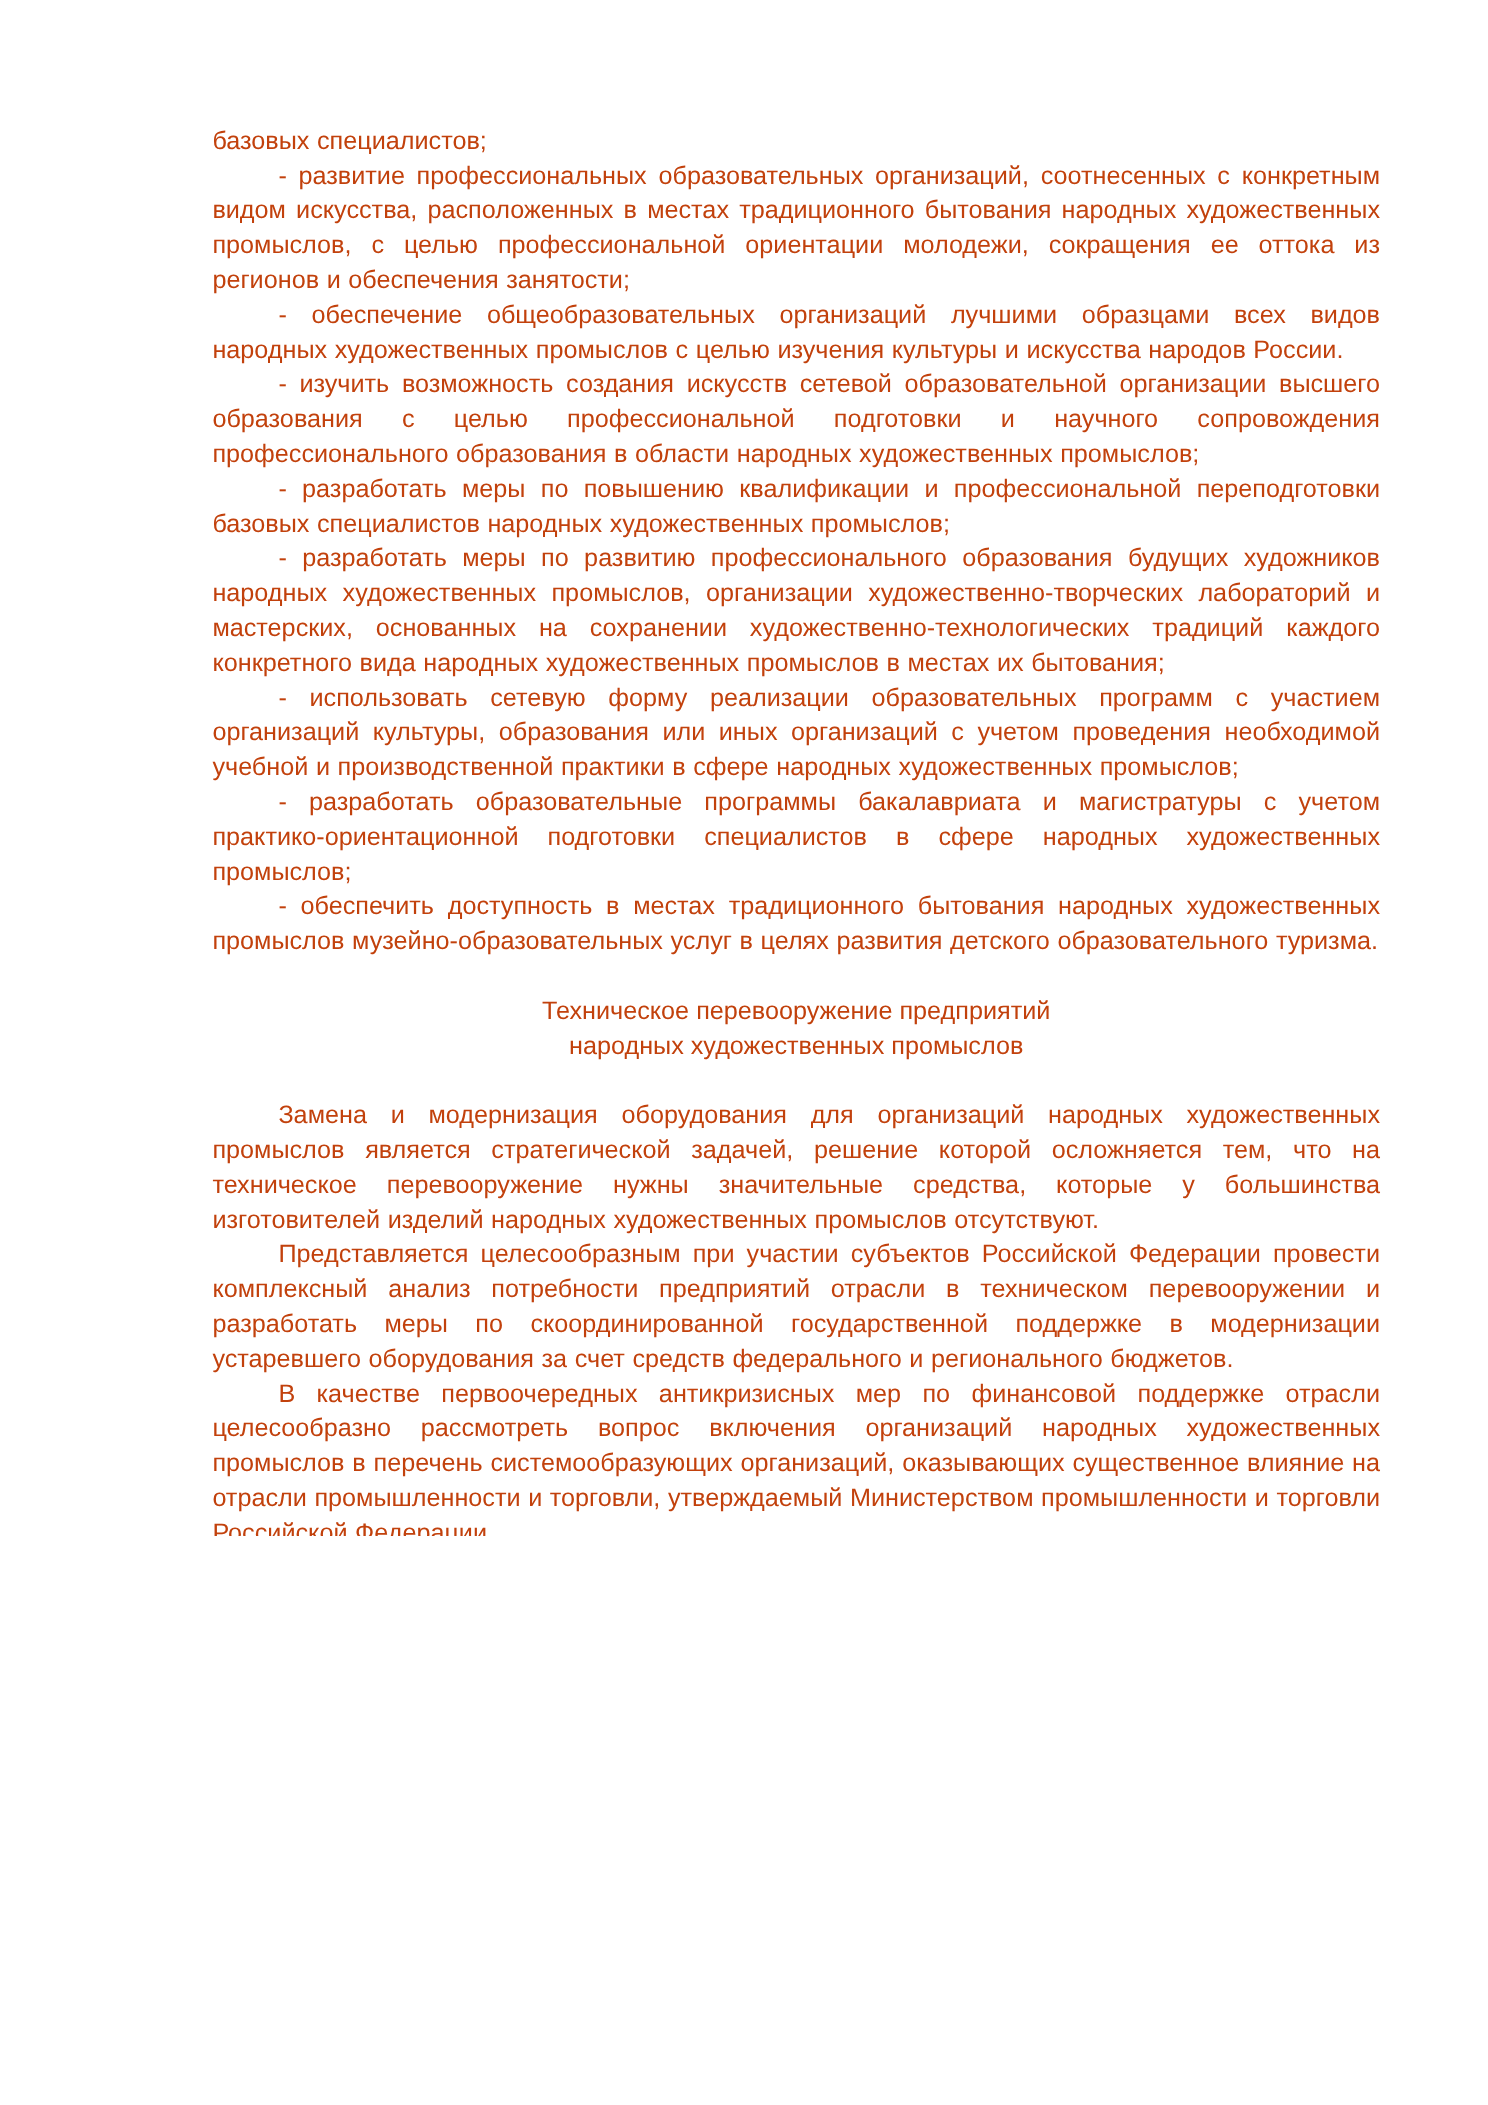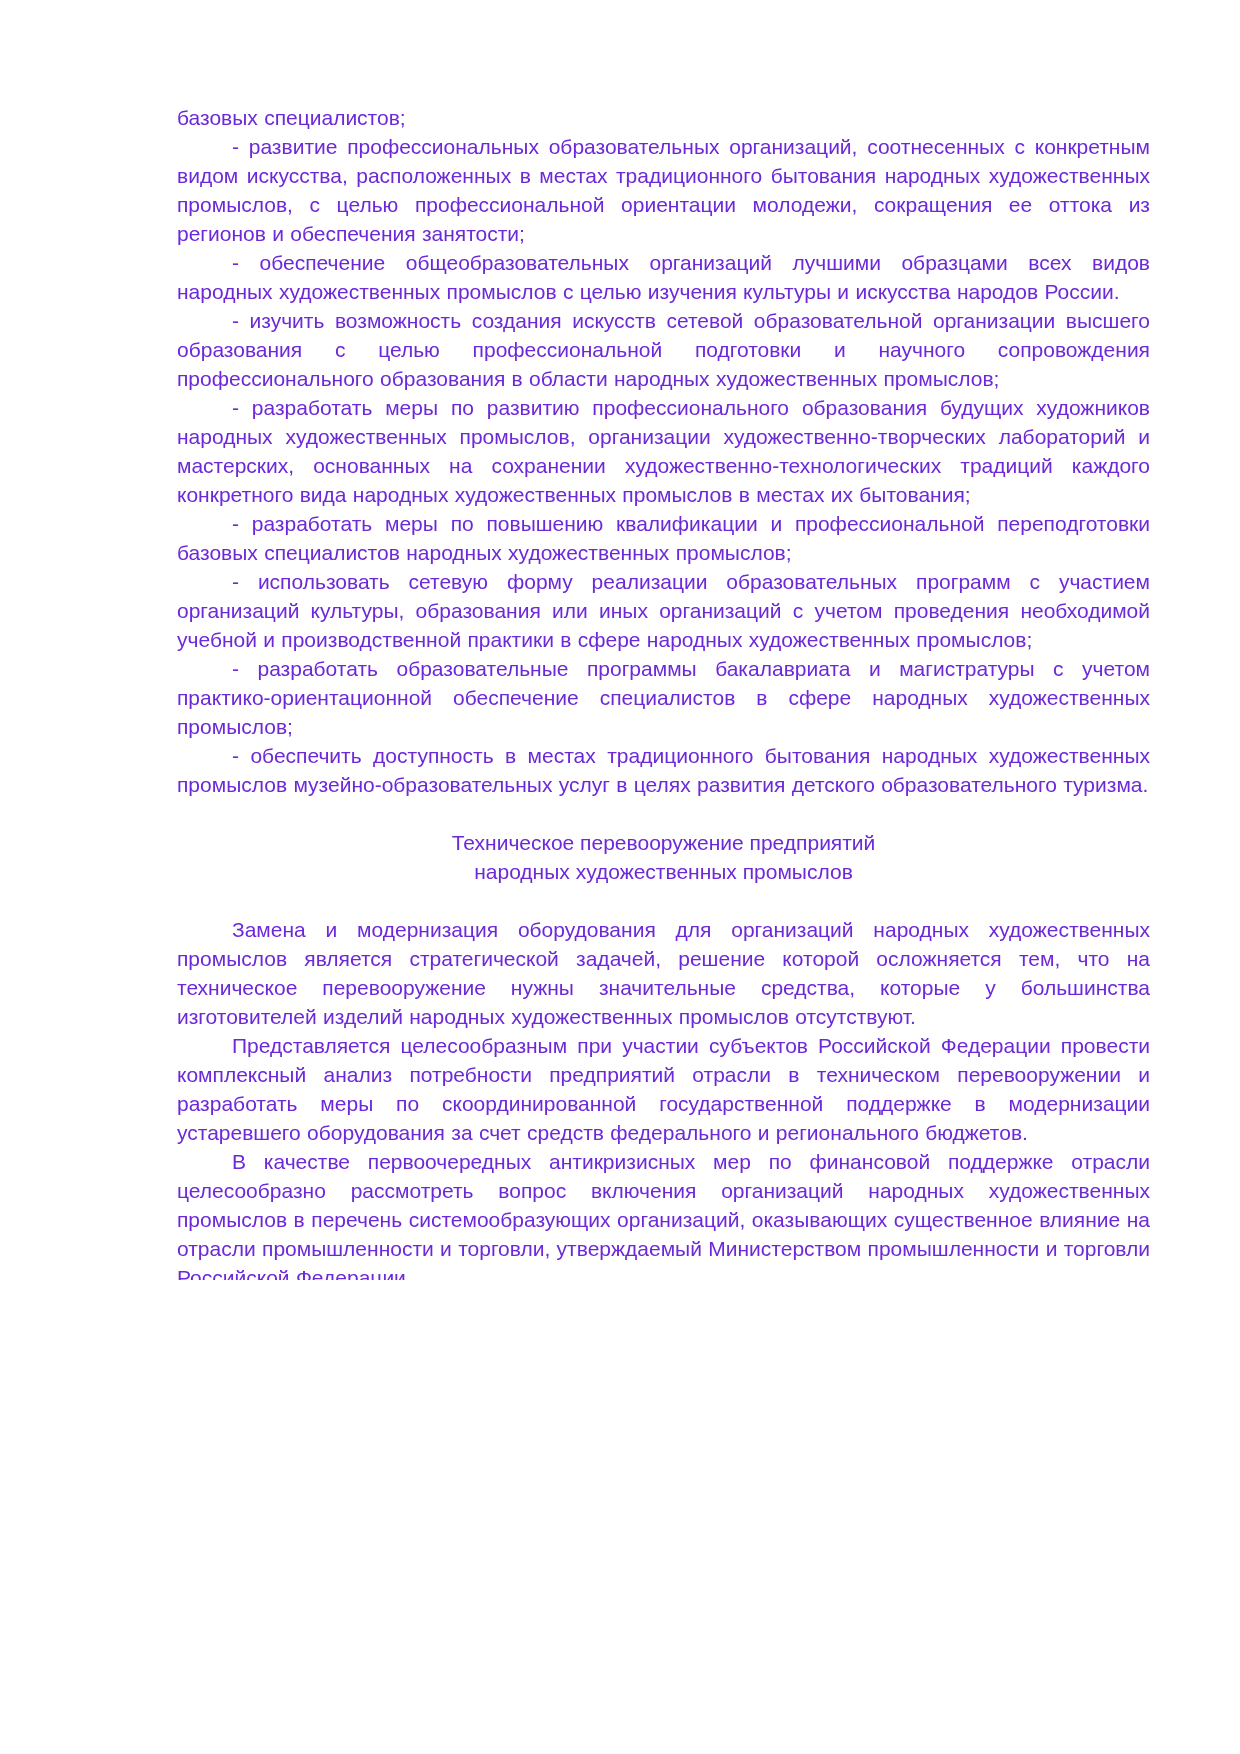--- a/index.html
+++ b/index.html
@@ -8,21 +8,21 @@
     padding: 0;
     background: #ffffff;
   }
   .page {
     position: relative;
     width: 1240px;
     height: 1280px;
     background: #ffffff;
     overflow: hidden;
     font-family: "Liberation Sans", "DejaVu Sans", sans-serif;
-    color: #6d28d9;
+    color: #c2410c;
   }
   .textblock {
     position: absolute;
     left: 177px;
     top: 103px;
     width: 973px;
     font-size: 21px;
     line-height: 29px;
     text-align: justify;
   }
@@ -48,24 +48,24 @@
 </head>
 <body>
 
 <div class="page">
   <div class="textblock">
 
     <p class="para continuation">базовых специалистов;</p>
     <p class="para">- развитие профессиональных образовательных организаций, соотнесенных с конкретным видом искусства, расположенных в местах традиционного бытования народных художественных промыслов, с целью профессиональной ориентации молодежи, сокращения ее оттока из регионов и обеспечения занятости;</p>
     <p class="para">- обеспечение общеобразовательных организаций лучшими образцами всех видов народных художественных промыслов с целью изучения культуры и искусства народов России.</p>
     <p class="para">- изучить возможность создания искусств сетевой образовательной организации высшего образования с целью профессиональной подготовки и научного сопровождения профессионального образования в области народных художественных промыслов;</p>
+    <p class="para">- разработать меры по повышению квалификации и профессиональной переподготовки базовых специалистов народных художественных промыслов;</p>
     <p class="para">- разработать меры по развитию профессионального образования будущих художников народных художественных промыслов, организации художественно-творческих лабораторий и мастерских, основанных на сохранении художественно-технологических традиций каждого конкретного вида народных художественных промыслов в местах их бытования;</p>
-    <p class="para">- разработать меры по повышению квалификации и профессиональной переподготовки базовых специалистов народных художественных промыслов;</p>
     <p class="para">- использовать сетевую форму реализации образовательных программ с участием организаций культуры, образования или иных организаций с учетом проведения необходимой учебной и производственной практики в сфере народных художественных промыслов;</p>
-    <p class="para">- разработать образовательные программы бакалавриата и магистратуры с учетом практико-ориентационной обеспечение специалистов в сфере народных художественных промыслов;</p>
+    <p class="para">- разработать образовательные программы бакалавриата и магистратуры с учетом практико-ориентационной подготовки специалистов в сфере народных художественных промыслов;</p>
     <p class="para">- обеспечить доступность в местах традиционного бытования народных художественных промыслов музейно-образовательных услуг в целях развития детского образовательного туризма.</p>
 
     <div class="section-heading">
       <div class="heading-line">Техническое перевооружение предприятий</div>
       <div class="heading-line">народных художественных промыслов</div>
     </div>
 
     <p class="para">Замена и модернизация оборудования для организаций народных художественных промыслов является стратегической задачей, решение которой осложняется тем, что на техническое перевооружение нужны значительные средства, которые у большинства изготовителей изделий народных художественных промыслов отсутствуют.</p>
     <p class="para">Представляется целесообразным при участии субъектов Российской Федерации провести комплексный анализ потребности предприятий отрасли в техническом перевооружении и разработать меры по скоординированной государственной поддержке в модернизации устаревшего оборудования за счет средств федерального и регионального бюджетов.</p>
     <p class="para">В качестве первоочередных антикризисных мер по финансовой поддержке отрасли целесообразно рассмотреть вопрос включения организаций народных художественных промыслов в перечень системообразующих организаций, оказывающих существенное влияние на отрасли промышленности и торговли, утверждаемый Министерством промышленности и торговли Российской Федерации.</p>

